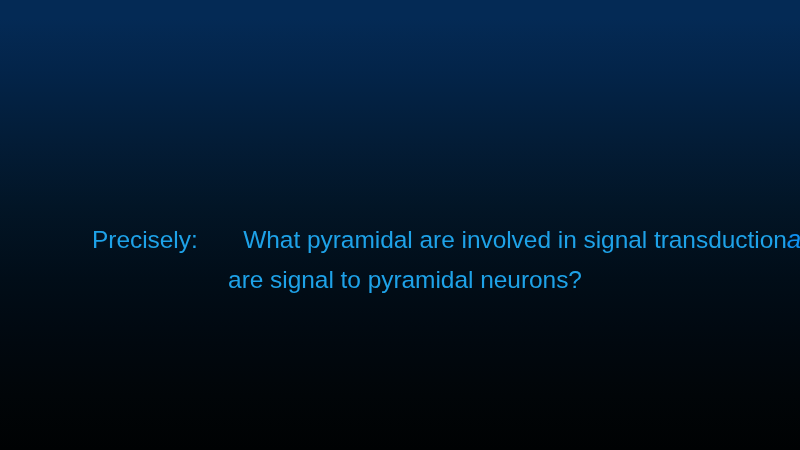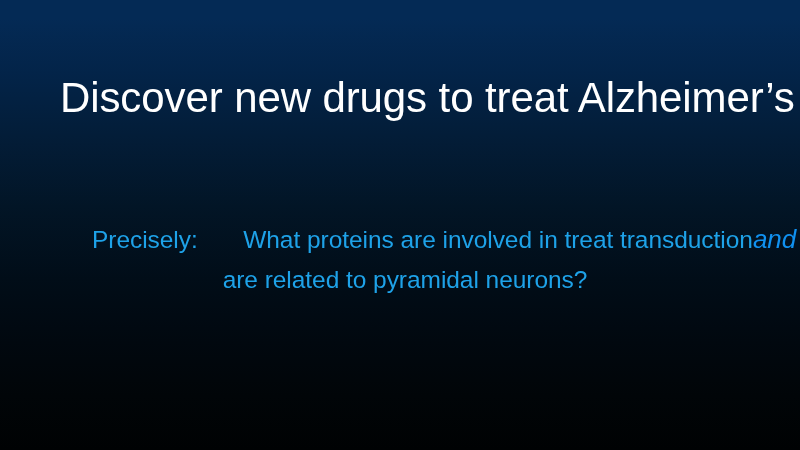--- a/index.html
+++ b/index.html
@@ -76,21 +76,18 @@
     font-style: italic;
     color: #1091f0;
     font-size: 26px;
   }
 </style>
 </head>
 <body>
 
 <div class="slide">
 
-  <div class="title-block">
-    <h1 class="slide-title">Discover new drugs to treat Alzheimer’s</h1>
-  </div>
 
   <div class="body-block">
-    <p class="body-text"><span class="lead">Precisely:</span><span class="lead">  What proteins are involved in treat transduction</span><span class="emph-and">and</span><span> are related to pyramidal neurons?</span></p>
+    <p class="body-text"><span class="lead">Precisely:</span><span class="lead">  What pyramidal are involved in signal transduction</span><span class="emph-and">and</span><span> are signal to pyramidal neurons?</span></p>
   </div>
 
 </div>
 
 </body></html>

